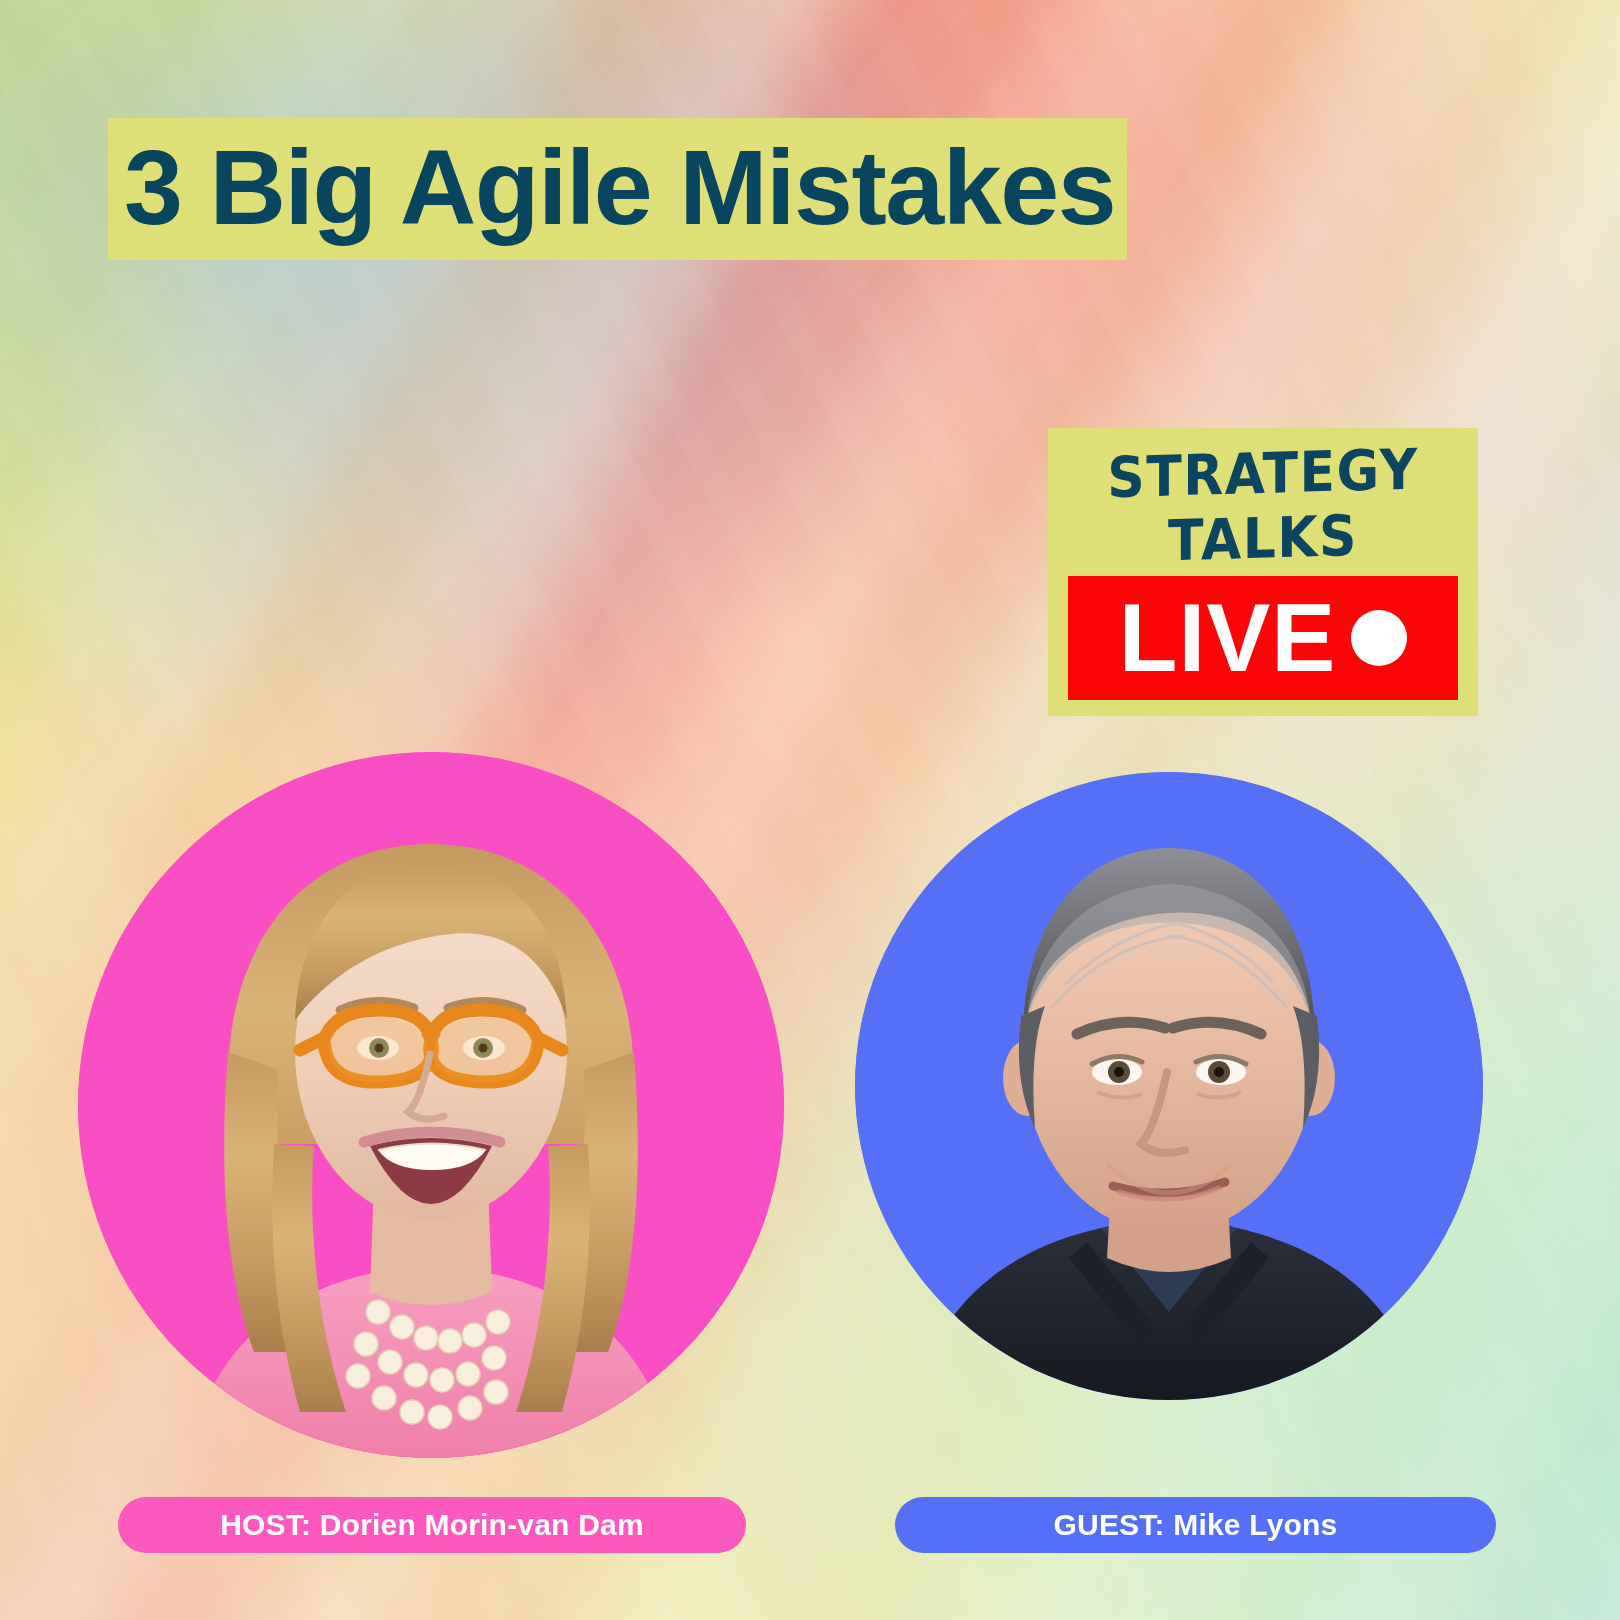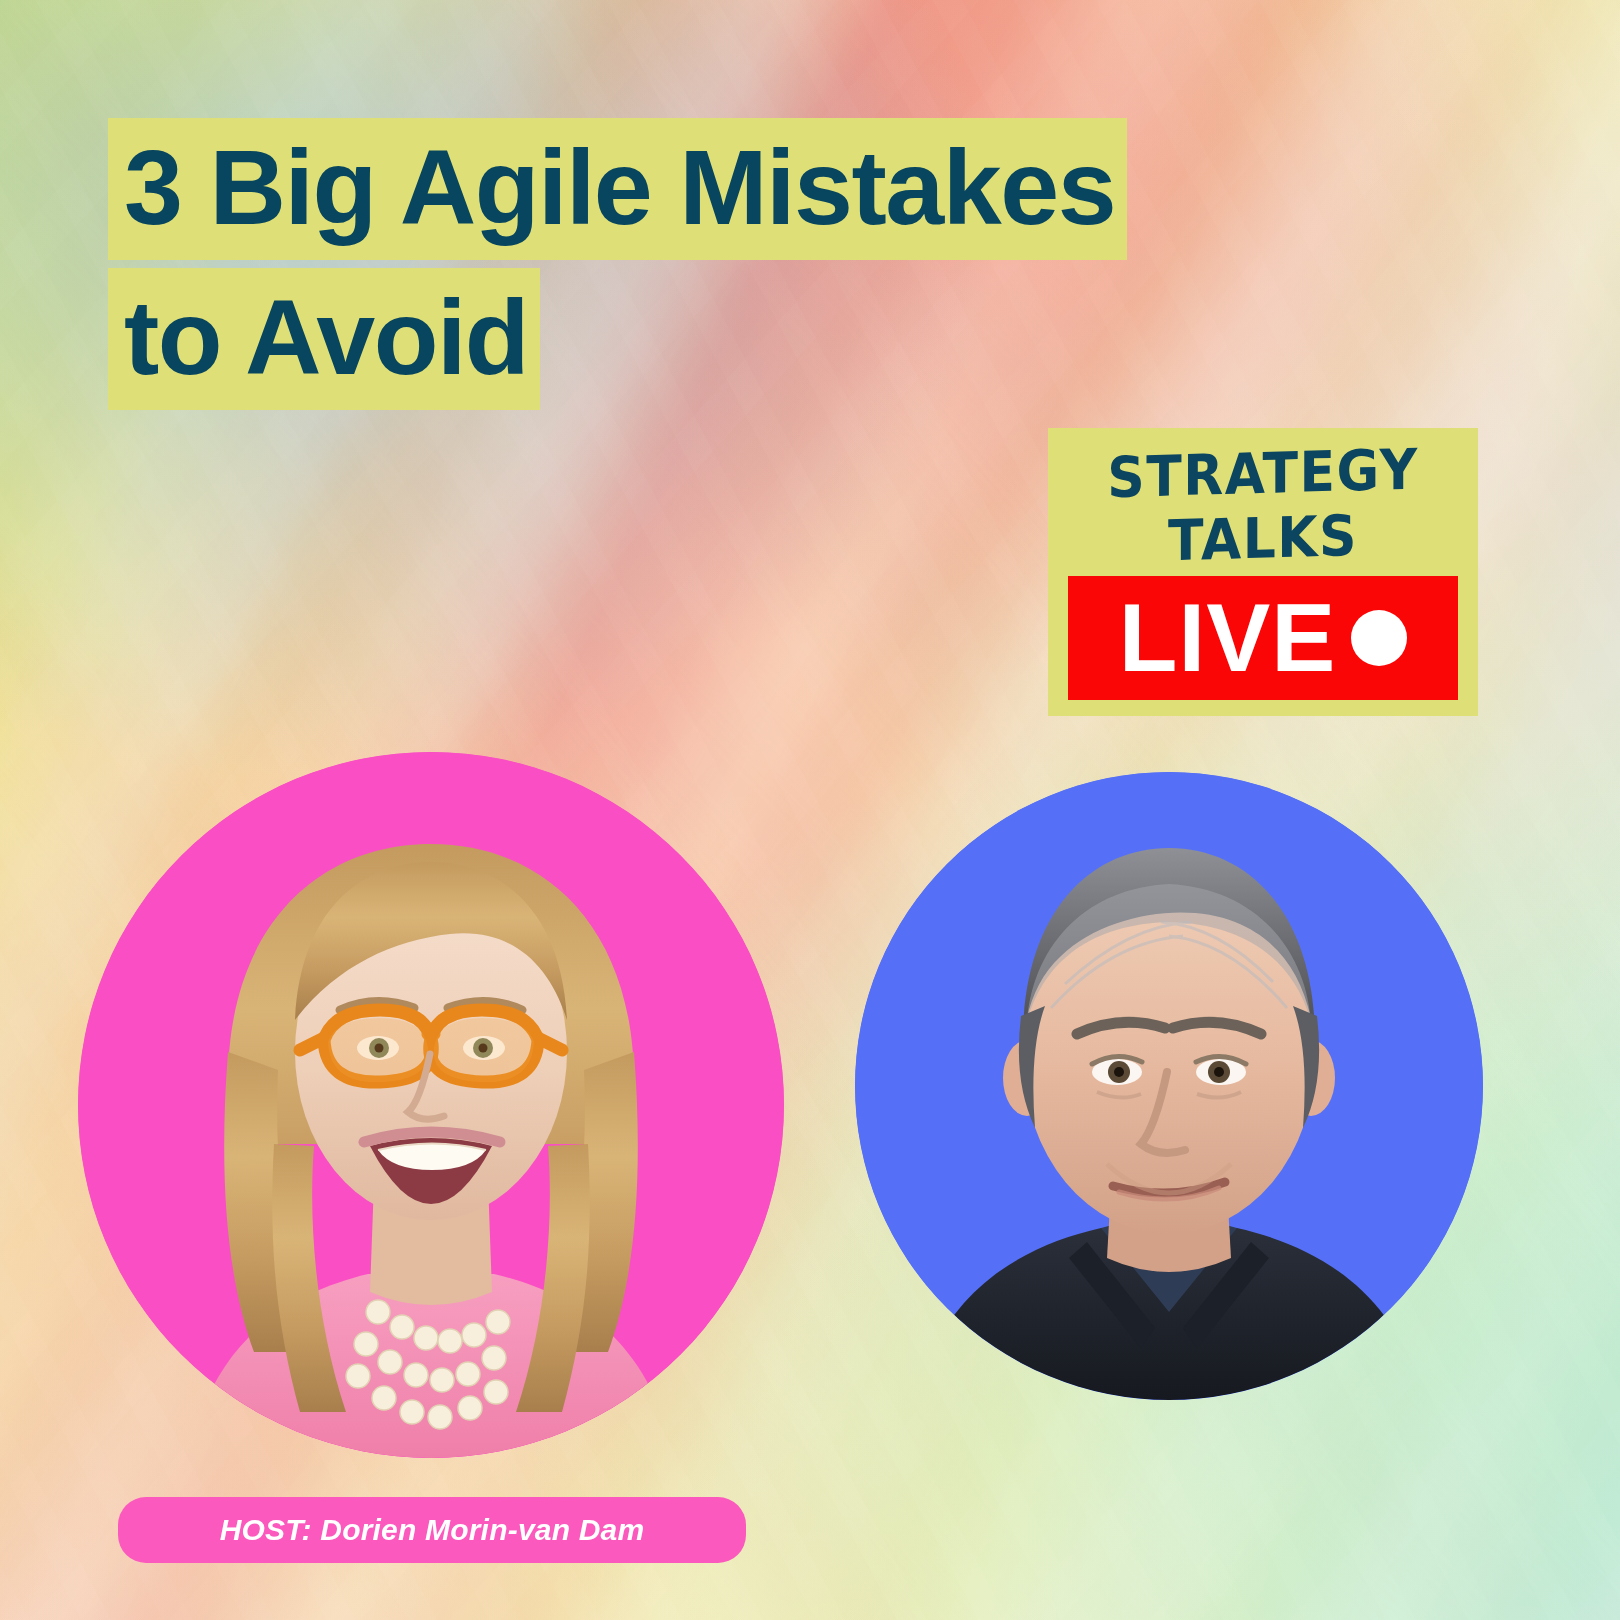--- a/index.html
+++ b/index.html
@@ -160,27 +160,26 @@
     top: 772px;
     width: 628px;
     height: 628px;
     background: #5570f7;
   }
   .portrait svg { display: block; width: 100%; height: 100%; }
 
   
   .name-pill {
     position: absolute;
-    height: 66px;
+    height: 56px;
     border-radius: 28px;
     display: flex;
     align-items: center;
     justify-content: center;
     z-index: 7;
-    font-style: italic;
   }
   .name-pill span {
     color: #ffffff;
     font-size: 30px;
     font-weight: 700;
     letter-spacing: 0.2px;
     white-space: nowrap;
   }
   #pill-host {
     left: 118px;
@@ -225,23 +224,20 @@
       </div>
     <div class="wash wash-a"></div>
     <div class="wash wash-b"></div>
     <div class="grain"></div>
   </div>
 
   <div id="title-block">
     <div class="title-row">
       <span class="title-band">3 Big Agile Mistakes</span>
     </div>
-    <div class="title-row">
-      <span class="title-band">to Avoid</span>
-    </div>
   </div>
 
   <div id="live-badge">
     <div class="badge-wordmark">STRATEGY TALKS</div>
     <div class="badge-live-block">
       <div class="badge-live-text">LIVE</div>
       <div class="badge-live-dot"></div>
     </div>
   </div>
 
@@ -410,14 +406,17 @@
         <path d="M264 420 q54 16 100 -4" stroke="#c98a79" stroke-width="5" fill="none" stroke-linecap="round" opacity="0.7"></path>
 
         <path d="M252 392 q62 58 124 0" stroke="#cf9d84" stroke-width="5" fill="none" opacity="0.45"></path>
       </g>
     </svg>
   </div>
 
   <div class="name-pill" id="pill-host">
     <span>HOST: Dorien Morin-van Dam</span>
   </div>
+  <div class="name-pill" id="pill-guest">
+    <span>GUEST: Mike Lyons</span>
+  </div>
 
 </div>
 
 </body></html>

